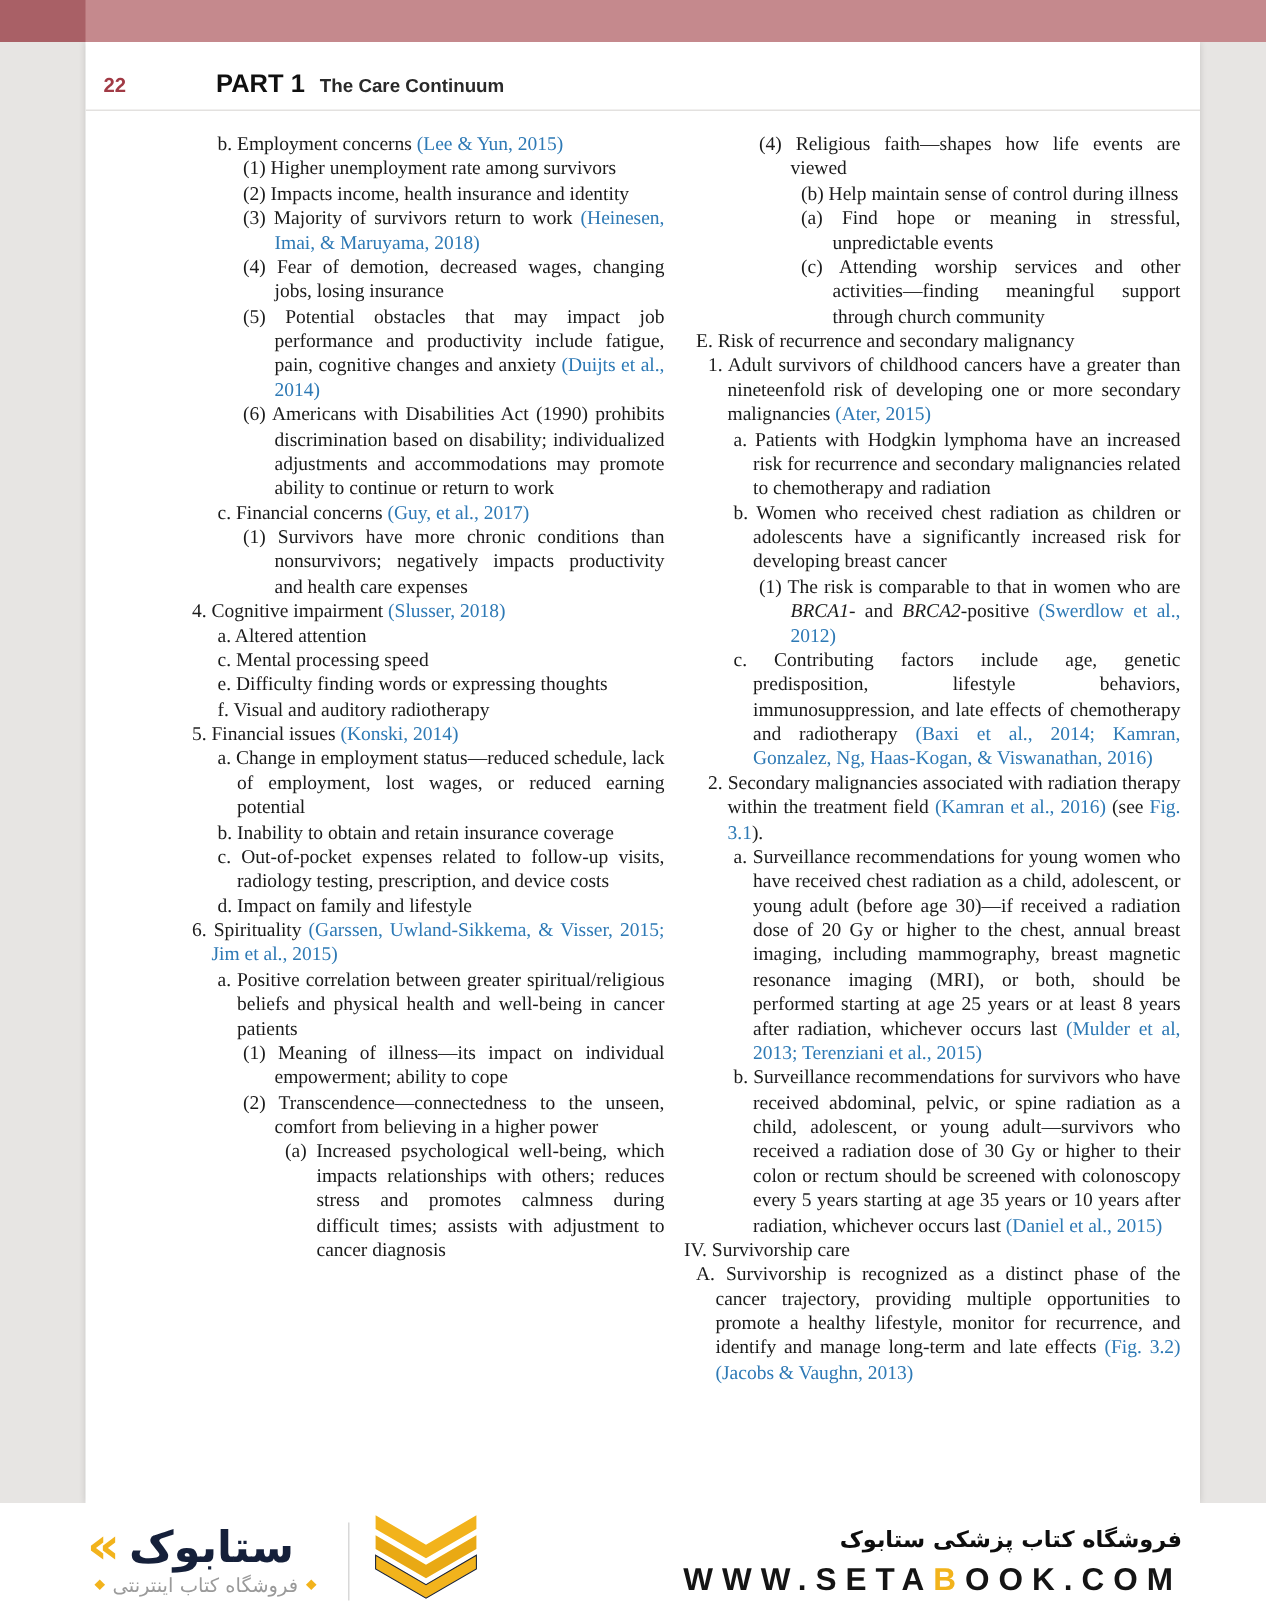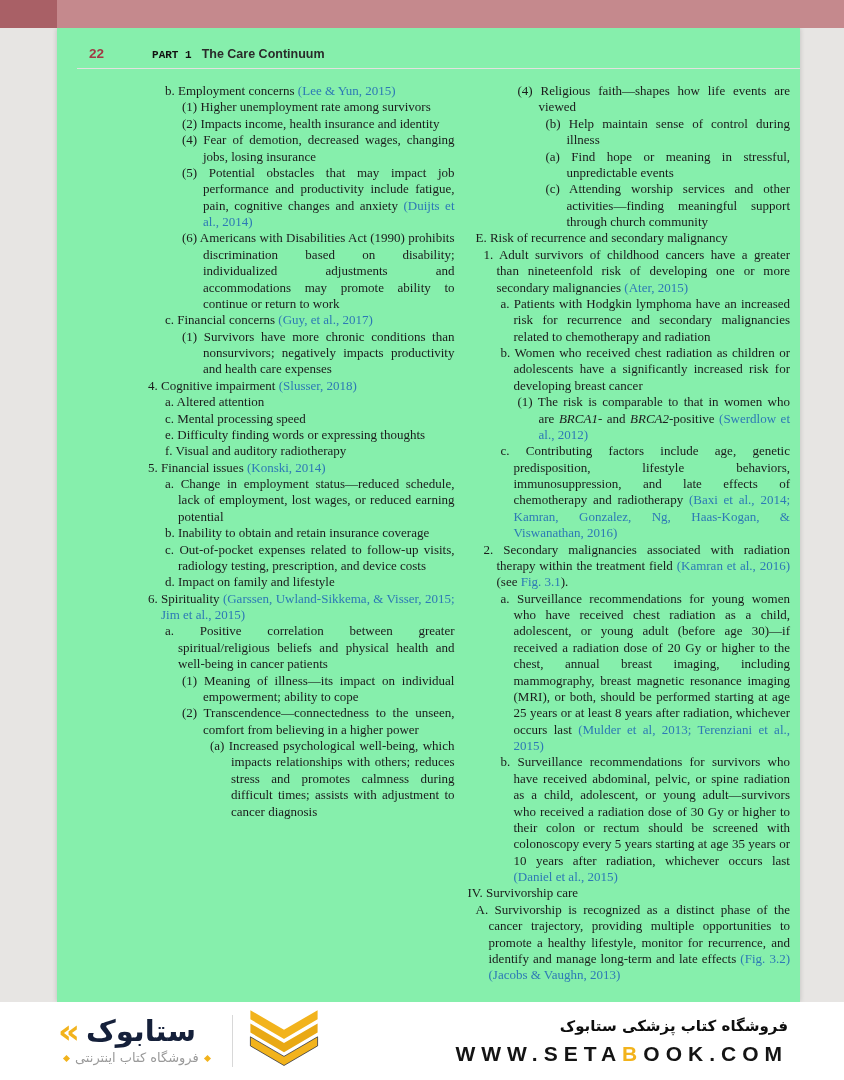--- a/index.html
+++ b/index.html
@@ -5,24 +5,24 @@
   html,body{margin:0;padding:0;}
   body{
     width:844px;height:1080px;overflow:hidden;background:#ffffff;
     font-family:"Liberation Serif", serif;position:relative;
   }
   
   .topbar{height:28px;background:var(--topbar,#c5898d);position:relative;}
   .topbar-corner{position:absolute;left:0;top:0;width:57px;height:28px;background:var(--topcorner,#a96066);}
   
   .page-wrap{background:#e7e5e3;padding:0 44px 0 57px;}
-  .page{background:#86efac;height:974px;box-shadow:0 0 5px rgba(0,0,0,.18);overflow:hidden;padding-left:20px;}
+  .page{background:#ffffff;height:974px;box-shadow:0 0 5px rgba(0,0,0,.18);overflow:hidden;}
   .page-header{display:flex;align-items:baseline;padding:18px 0 7px 12px;border-bottom:1px solid #e3e1df;}
   .page-number{color:var(--pagenum,#a13a45);font-weight:bold;font-family:"Liberation Sans",sans-serif;font-size:13.5px;}
-  .part-label{margin-left:48px;font-weight:bold;font-family:Liberation Mono, monospace;font-size:11px;color:#101010;}
+  .part-label{margin-left:60px;font-weight:bold;font-family:Liberation Sans, sans-serif;font-size:17px;color:#101010;}
   .part-title{margin-left:10px;font-weight:bold;font-family:"Liberation Sans",sans-serif;font-size:12.5px;color:#2a2a2a;}
   .content{display:flex;gap:13px;padding:14px 10px 0 55px;height:902px;overflow:hidden;}
   .col{width:331px;}
   p.item{margin:0;font-size:13px;line-height:1.26;text-align:justify;color:#1b1b1b;}
   .cite{color:var(--cite,#2d79b5);}
   .ital{font-style:italic;}
   
   .footer{height:78px;background:#ffffff;display:flex;align-items:center;padding:0 56px 0 58px;box-sizing:border-box;}
   .brand{display:flex;align-items:center;gap:16px;}
   .brand-left{text-align:center;}
@@ -50,20 +50,21 @@
     <div class="page-header">
       <span class="page-number">22</span>
       <span class="part-label">PART 1</span>
       <span class="part-title">The Care Continuum</span>
     </div>
     <div class="content">
       <div class="col">
           <p class="item" style="padding-left: 46px; text-indent: -13px;"><span>b. Employment concerns </span><span class="cite">(Lee &amp; Yun, 2015)</span></p>
           <p class="item" style="padding-left: 71px; text-indent: -21px;"><span>(1) Higher unemployment rate among survivors</span></p>
           <p class="item" style="padding-left: 71px; text-indent: -21px;"><span>(2) Impacts income, health insurance and identity</span></p>
+          <p class="item" style="padding-left: 71px; text-indent: -21px;"><span>(3) Majority of survivors return to work </span><span class="cite">(Heinesen, Imai, &amp; Maruyama, 2018)</span></p>
           <p class="item" style="padding-left: 71px; text-indent: -21px;"><span>(4) Fear of demotion, decreased wages, changing jobs, losing insurance</span></p>
           <p class="item" style="padding-left: 71px; text-indent: -21px;"><span>(5) Potential obstacles that may impact job performance and productivity include fatigue, pain, cognitive changes and anxiety </span><span class="cite">(Duijts et al., 2014)</span></p>
           <p class="item" style="padding-left: 71px; text-indent: -21px;"><span>(6) Americans with Disabilities Act (1990) prohibits discrimination based on disability; individualized adjustments and accommodations may promote ability to continue or return to work</span></p>
           <p class="item" style="padding-left: 46px; text-indent: -13px;"><span>c. Financial concerns </span><span class="cite">(Guy, et al., 2017)</span></p>
           <p class="item" style="padding-left: 71px; text-indent: -21px;"><span>(1) Survivors have more chronic conditions than nonsurvivors; negatively impacts productivity and health care expenses</span></p>
           <p class="item" style="padding-left: 29px; text-indent: -13px;"><span>4. Cognitive impairment </span><span class="cite">(Slusser, 2018)</span></p>
           <p class="item" style="padding-left: 46px; text-indent: -13px;"><span>a. Altered attention</span></p>
           <p class="item" style="padding-left: 46px; text-indent: -13px;"><span>c. Mental processing speed</span></p>
           <p class="item" style="padding-left: 46px; text-indent: -13px;"><span>e. Difficulty finding words or expressing thoughts</span></p>
           <p class="item" style="padding-left: 46px; text-indent: -13px;"><span>f. Visual and auditory radiotherapy</span></p>

